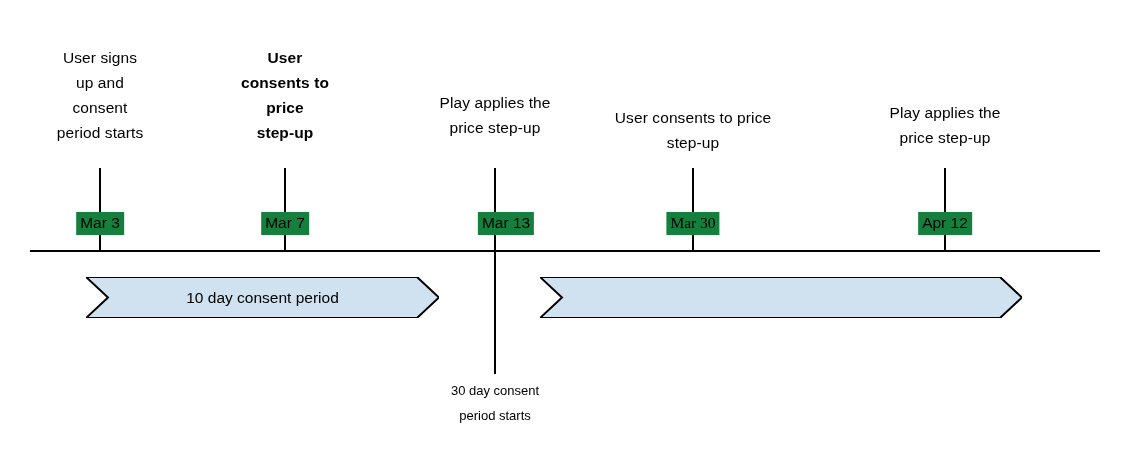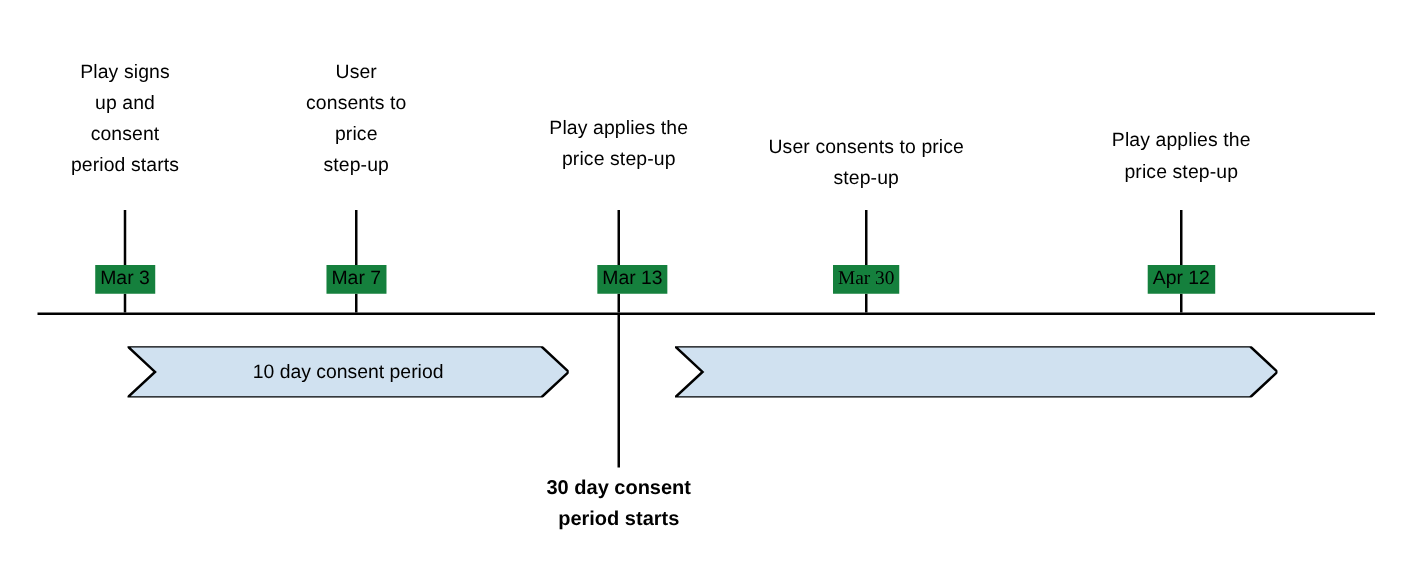--- a/index.html
+++ b/index.html
@@ -59,25 +59,24 @@
   .below-stem {
     position: absolute;
     transform: translateX(-50%);
     width: 2px;
     background: #000000;
   }
   .below-caption {
     position: absolute;
     transform: translateX(-50%);
     text-align: center;
-    font-size: 16px;
+    font-size: 13px;
     line-height: 25px;
     white-space: pre-line;
     color: #000000;
-    font-weight: bold;
   }
 
   
   .banner {
     position: absolute;
     display: block;
   }
   .banner svg { display: block; }
   .banner-label {
     position: absolute;
@@ -91,28 +90,28 @@
   }
 </style>
 </head>
 <body>
 
 <div id="canvas">
 
   <div class="axis-line"></div>
 
   <div id="events-layer">
-      <div class="event-caption" style="left: 100px; top: 45px;">Play signs
+      <div class="event-caption" style="left: 100px; top: 45px;">User signs
 up and
 consent
 period starts</div>
       <div class="event-stem" style="left: 100px; top: 168px; height: 44px;"></div>
       <div class="event-stem" style="left: 100px; top: 235px; height: 15px;"></div>
       <div class="event-chip" style="left: 100px; top: 212px;">Mar 3</div>
-      <div class="event-caption" style="left: 285px; top: 45px;">User
+      <div class="event-caption" style="left: 285px; top: 45px; font-weight: bold;">User
 consents to
 price
 step-up</div>
       <div class="event-stem" style="left: 285px; top: 168px; height: 44px;"></div>
       <div class="event-stem" style="left: 285px; top: 235px; height: 15px;"></div>
       <div class="event-chip" style="left: 285px; top: 212px;">Mar 7</div>
       <div class="event-caption" style="left: 495px; top: 90px;">Play applies the
 price step-up</div>
       <div class="event-stem" style="left: 495px; top: 168px; height: 44px;"></div>
       <div class="event-stem" style="left: 495px; top: 235px; height: 15px;"></div>
@@ -127,21 +126,21 @@
       <div class="event-stem" style="left: 945px; top: 168px; height: 44px;"></div>
       <div class="event-stem" style="left: 945px; top: 235px; height: 15px;"></div>
       <div class="event-chip" style="left: 945px; top: 212px;">Apr 12</div>
     </div>
 
   <div class="below-stem" id="below-stem" style="left: 495px; top: 252px; height: 122px;"></div>
   <div class="below-caption" id="below-caption" style="left: 495px; top: 378px;">30 day consent
 period starts</div>
 
   <div id="periods-layer">
-      <div class="banner" style="left: 102px; top: 277px; width: 353px; height: 27px;">
+      <div class="banner" style="left: 86px; top: 277px; width: 353px; height: 27px;">
         <svg width="353" height="41" viewBox="0 0 353 41">
           <polygon points="0,0 331,0 353,20.5 331,41 0,41 22,20.5" fill="#d0e1f0" stroke="#000000" stroke-width="2" stroke-linejoin="miter"></polygon>
         </svg>
         <div class="banner-label" style="top: 10.5px;">10 day consent period</div>
       </div>
       <div class="banner" style="left: 540px; top: 277px; width: 482px; height: 41px;">
         <svg width="482" height="41" viewBox="0 0 482 41">
           <polygon points="0,0 460,0 482,20.5 460,41 0,41 22,20.5" fill="#d0e1f0" stroke="#000000" stroke-width="2" stroke-linejoin="miter"></polygon>
         </svg>
       </div>

